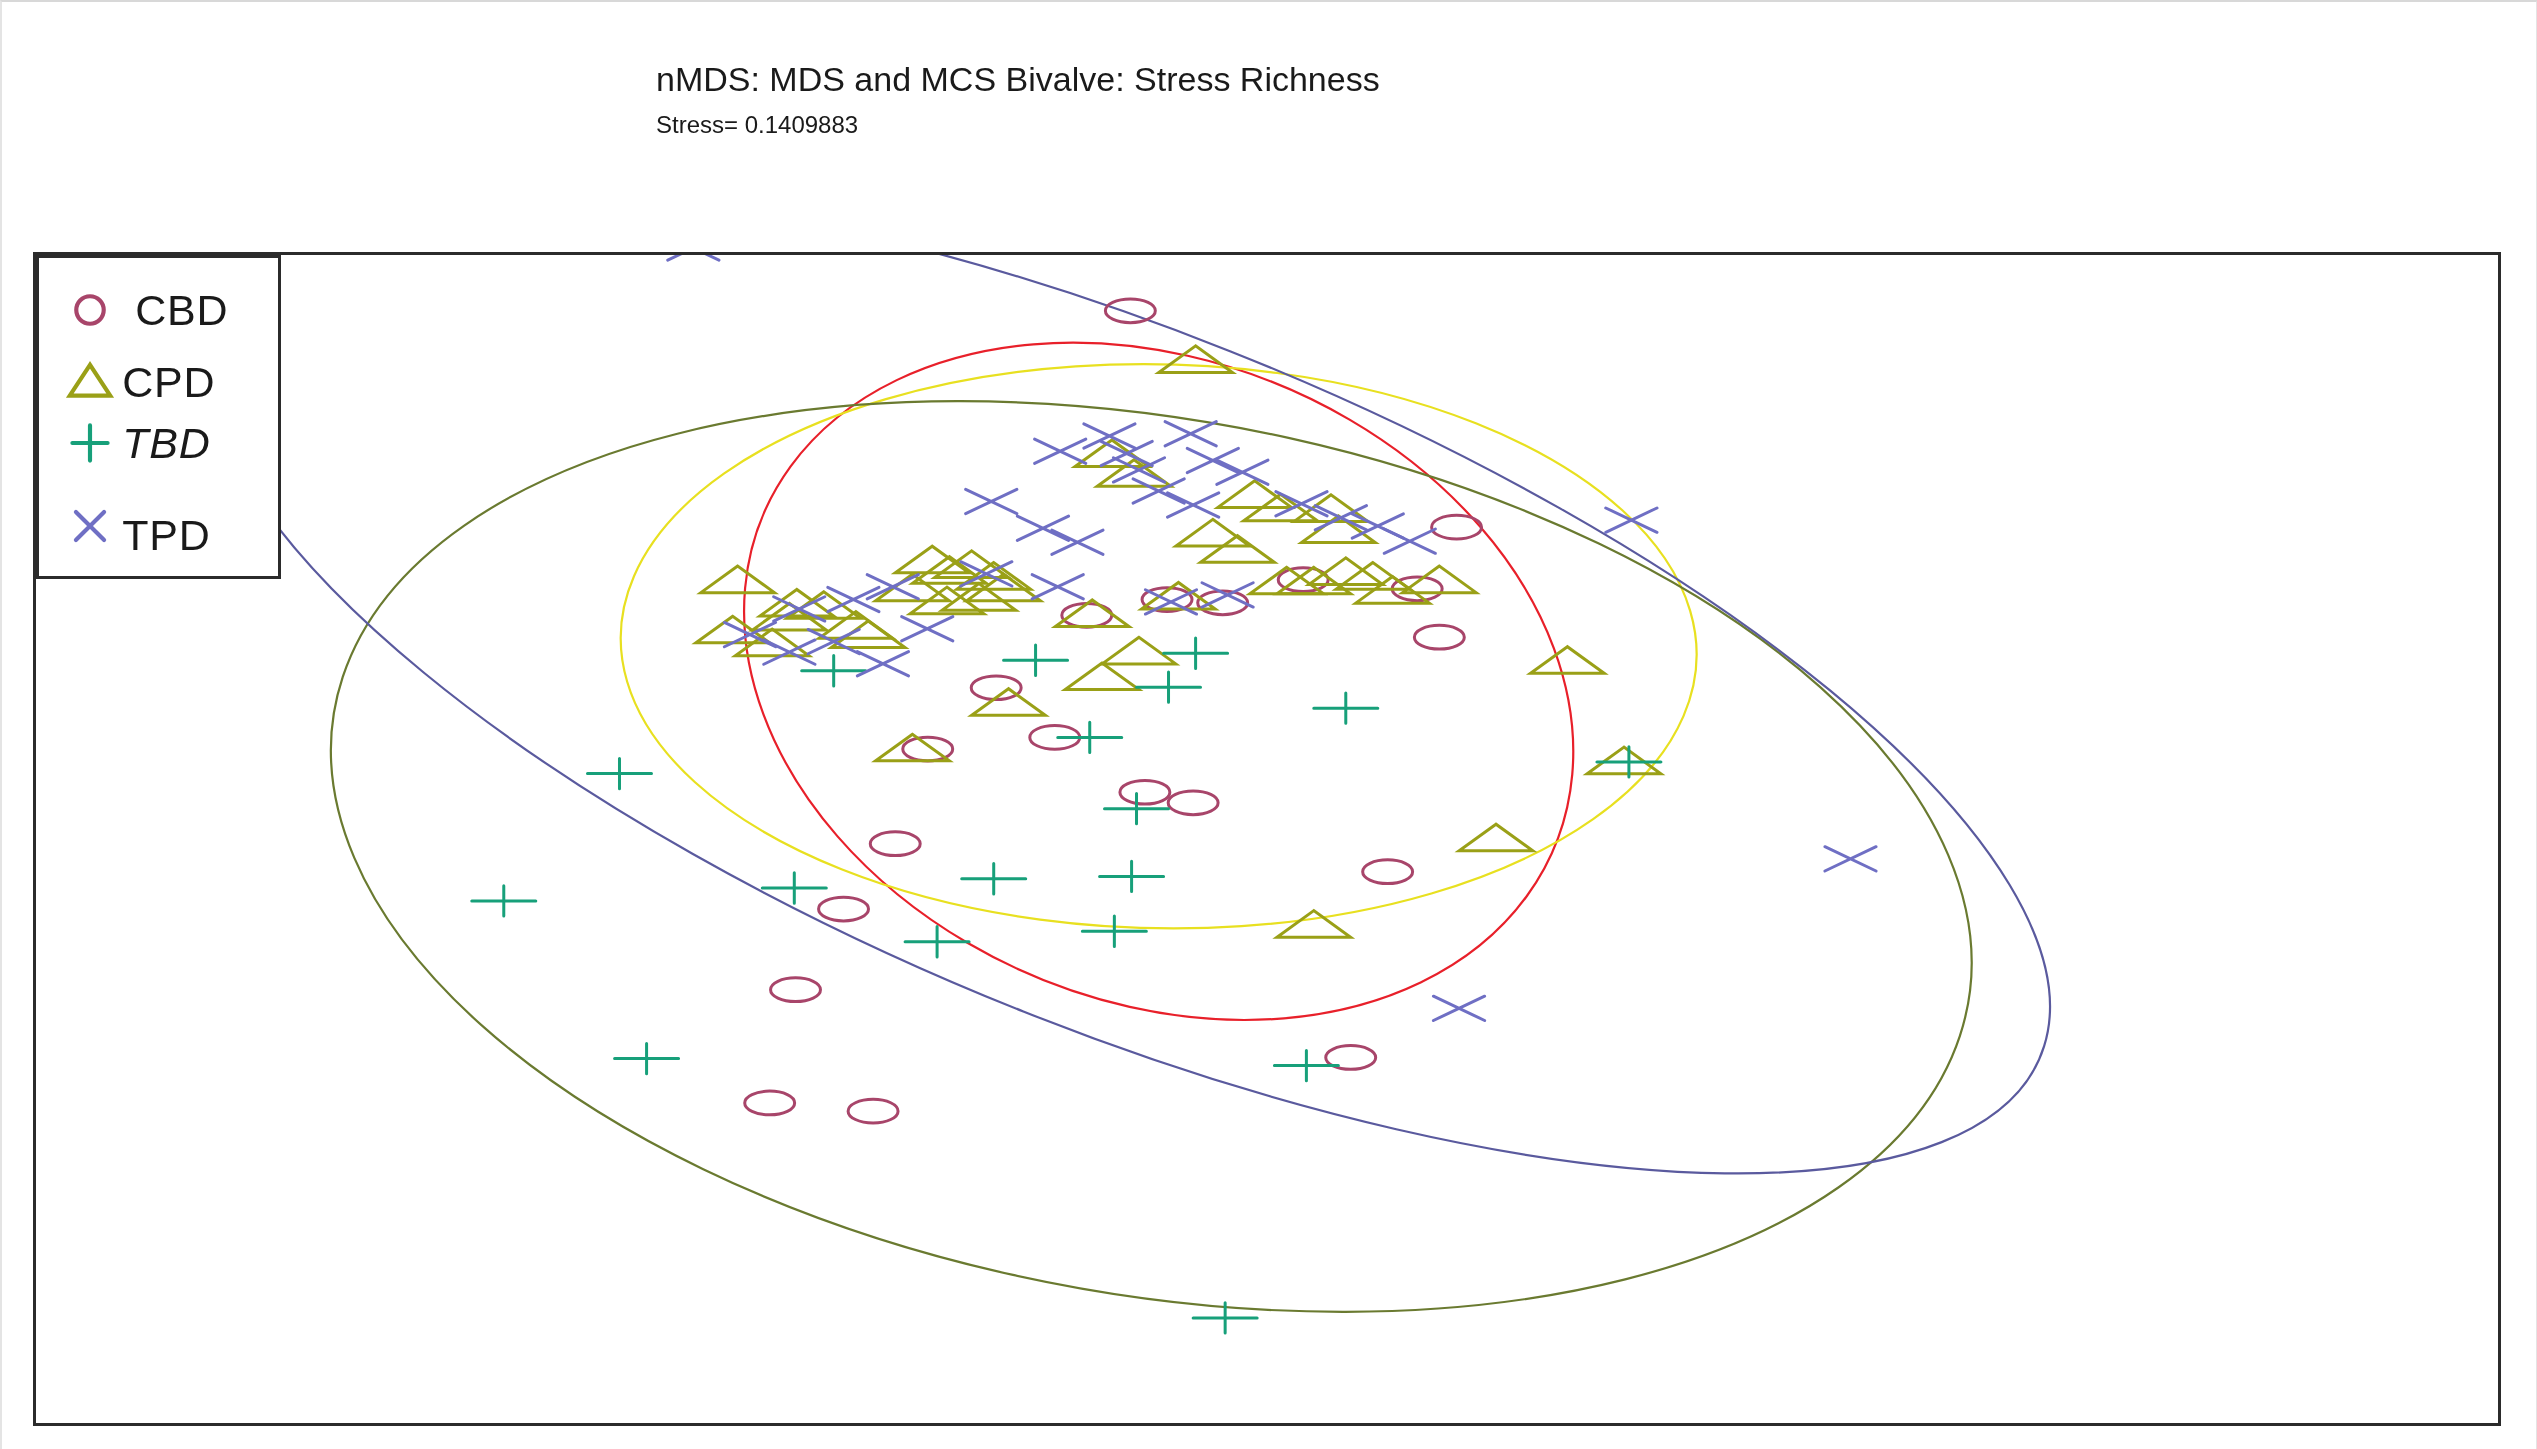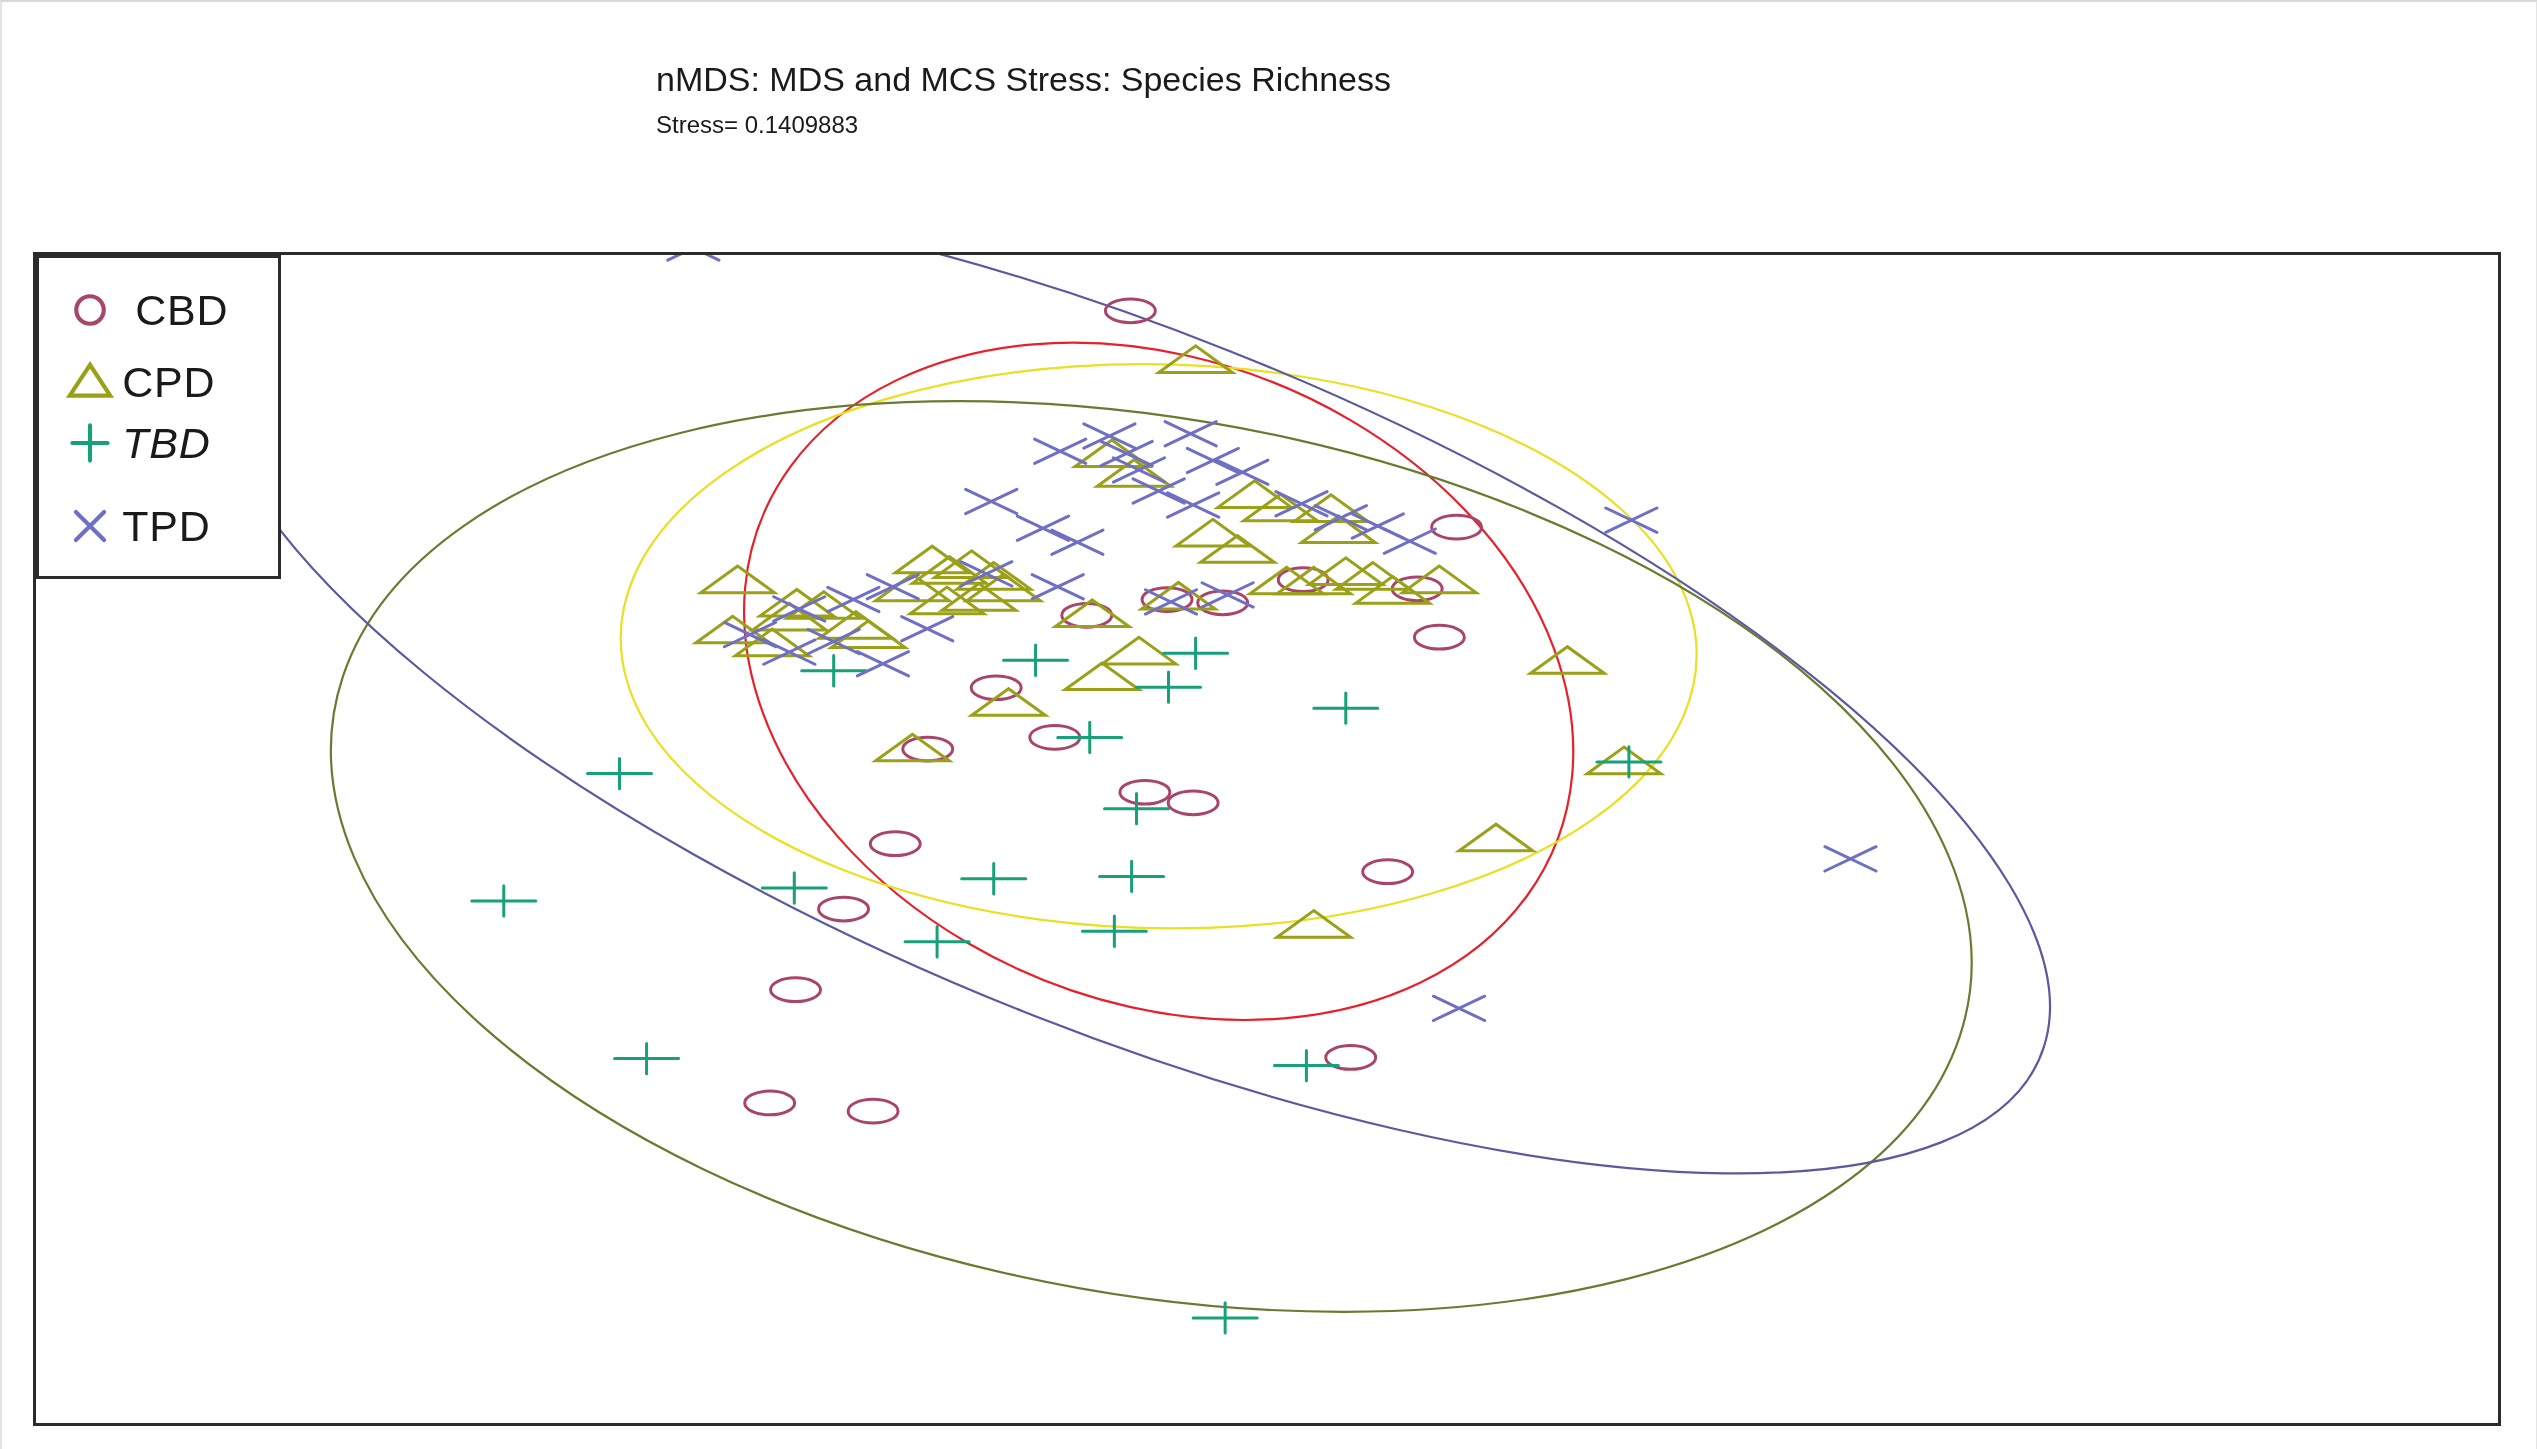--- a/index.html
+++ b/index.html
@@ -46,21 +46,21 @@
   }
   .legend-sym{width:64px; height:68px; display:block; flex:0 0 64px;}
   .legend-lbl{font-size:43px; color:#1a1a1a; letter-spacing:0.7px; white-space:nowrap;}
 </style>
 </head>
 <body>
 
 <div id="figure">
 
   <div id="title-block">
-    <div id="title-line1">nMDS: MDS and MCS Stress: Species Richness</div>
+    <div id="title-line1">nMDS: MDS and MCS Bivalve: Stress Richness</div>
     <div id="title-line2">Stress= 0.1409883</div>
   </div>
 
   <div id="plot-frame">
 
     <svg id="plot-svg" viewBox="0 0 1000 1000" preserveAspectRatio="none">
       <g id="ellipses-layer">
           <ellipse cx="456" cy="365" rx="163" ry="293" fill="none" stroke="#e8202a" stroke-width="2.2" vector-effect="non-scaling-stroke" transform="rotate(-10 456 365)"></ellipse>
           <ellipse cx="456" cy="335" rx="218" ry="242" fill="none" stroke="#e8e020" stroke-width="2.2" vector-effect="non-scaling-stroke" transform="rotate(-8 456 335)"></ellipse>
           <ellipse cx="453" cy="515" rx="308" ry="410" fill="none" stroke="#6a7a30" stroke-width="2.2" vector-effect="non-scaling-stroke" transform="rotate(-28 453 515)"></ellipse>
@@ -201,21 +201,21 @@
             <polygon points="20,9.275 7.35,28.525 32.65,28.525" fill="none" stroke="#9aa017" stroke-width="2.6" stroke-linecap="round"></polygon>
           </svg>
           <span class="legend-lbl">CPD</span>
         </div>
         <div class="legend-row" style="top: 151px; font-style: italic;">
           <svg class="legend-sym" viewBox="0 0 40 40">
             <path d="M9 20H31M20 9V31" fill="none" stroke="#17a07a" stroke-width="2.6" stroke-linecap="round"></path>
           </svg>
           <span class="legend-lbl">TBD</span>
         </div>
-        <div class="legend-row" style="top: 234px;">
+        <div class="legend-row" style="top: 234px; align-items: flex-end;">
           <svg class="legend-sym" viewBox="0 0 40 40">
             <path d="M11.2 11.2L28.8 28.8M28.8 11.2L11.2 28.8" fill="none" stroke="#6f6fc4" stroke-width="2.6" stroke-linecap="round"></path>
           </svg>
           <span class="legend-lbl">TPD</span>
         </div>
       </div>
 
   </div>
 </div>
 

